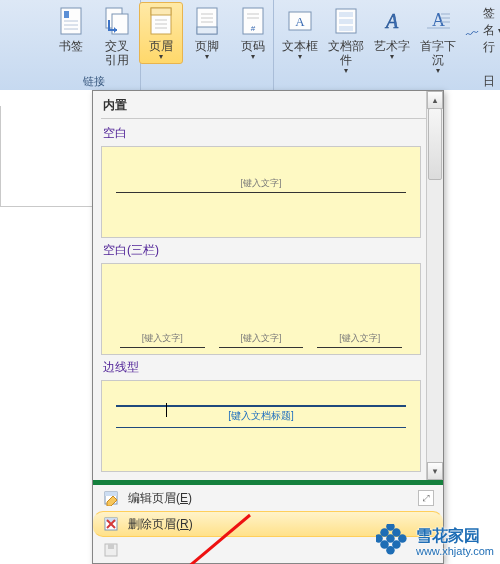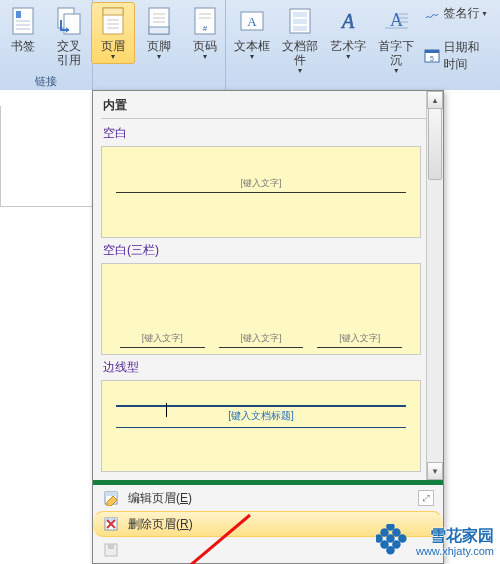--- a/index.html
+++ b/index.html
@@ -108,32 +108,31 @@
 
   .red-arrow {
     position:absolute; left:140px; top:420px; width:120px; height:100px;
     pointer-events:none; z-index:50;
   }
 
   .watermark {
     position:absolute; right:6px; bottom:6px; display:flex; align-items:center; gap:6px;
     font-size:16px; font-weight:bold; color:#1E6DB5; z-index:60;
     text-shadow:0 0 2px #fff,0 0 2px #fff;
-    text-align:right;
   }
   .wm-sub { font-size:11px; font-weight:normal; color:#1E6DB5; display:block; margin-top:-2px;}
   .wm-logo { width:34px; height:34px; }
 
   svg { display:block; }
 </style>
 </head>
 <body>
 
 <div class="ribbon">
-  <div class="ribbon-group" style="width:84px;">
+  <div class="ribbon-group" style="width:84px;margin-left:48px;">
     <div class="group-items">
       <div class="ribbon-btn">
         <span class="ribbon-icon">
           <svg width="28" height="30">
               <rect x="4" y="2" width="20" height="26" fill="#FDFDFD" stroke="#7A93B3"></rect>
               <rect x="7" y="5" width="5" height="7" fill="#5B8FD6"></rect>
               <line x1="7" y1="15" x2="21" y2="15" stroke="#B8C6DA"></line>
               <line x1="7" y1="19" x2="21" y2="19" stroke="#B8C6DA"></line>
               <line x1="7" y1="23" x2="21" y2="23" stroke="#B8C6DA"></line>
             </svg>

